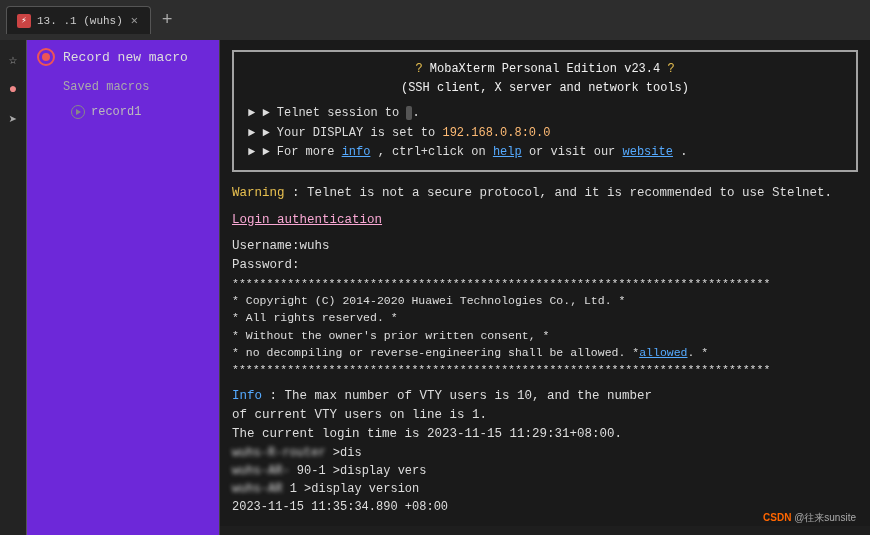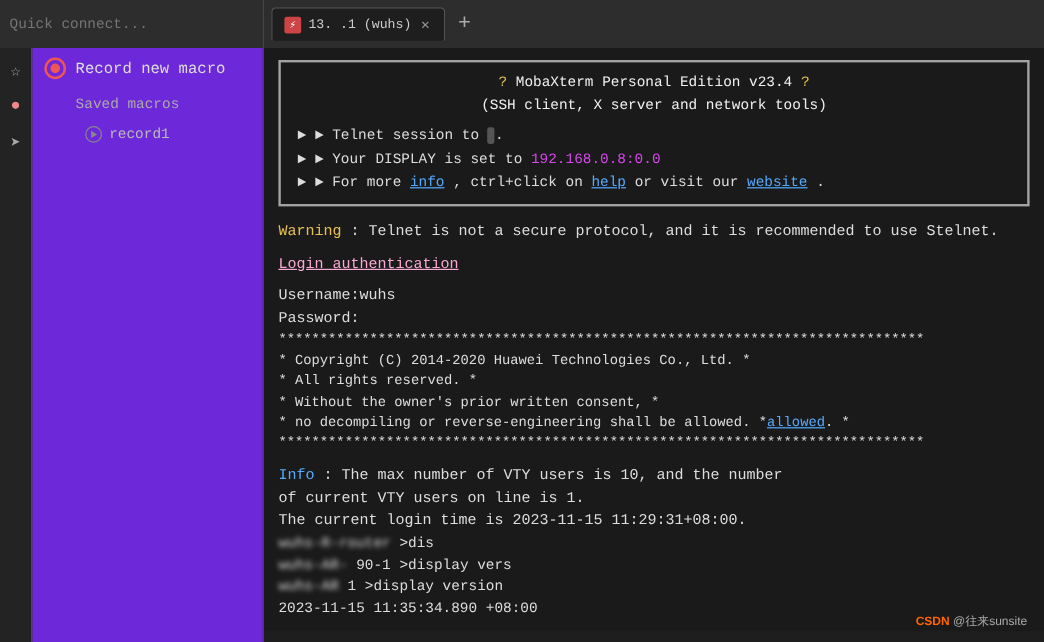--- a/index.html
+++ b/index.html
@@ -267,21 +267,21 @@
     }
 
     .redacted {
       background: #555;
       color: #555;
       border-radius: 2px;
       padding: 0 3px;
     }
 
     .ip-addr {
-      color: #d946ef;
+      color: #fdba74;
     }
 
     .warning-text {
       color: #e8c050;
     }
 
     .warning-line {
       margin-bottom: 6px;
     }
 
@@ -342,23 +342,20 @@
     .terminal-wrapper {
       flex: 1;
       position: relative;
       overflow: hidden;
     }
   </style>
 </head>
 <body>
 
 <div class="top-bar">
-  <div class="sidebar-icons">
-    <input class="quick-connect-input" type="text" placeholder="Quick connect..." style="">
-  </div>
 
   <div class="tab-bar" style="flex:1; display:flex; align-items:center; height:40px; background:#2d2d2d; padding-left:6px; gap:2px;">
     <div class="tab">
       <div class="tab-icon" style="background:#c44;">⚡</div>
       <span class="tab-label">13.        .1 (wuhs)</span>
       <span class="tab-close">✕</span>
     </div>
     <div class="tab-add">+</div>
   </div>
 </div>

